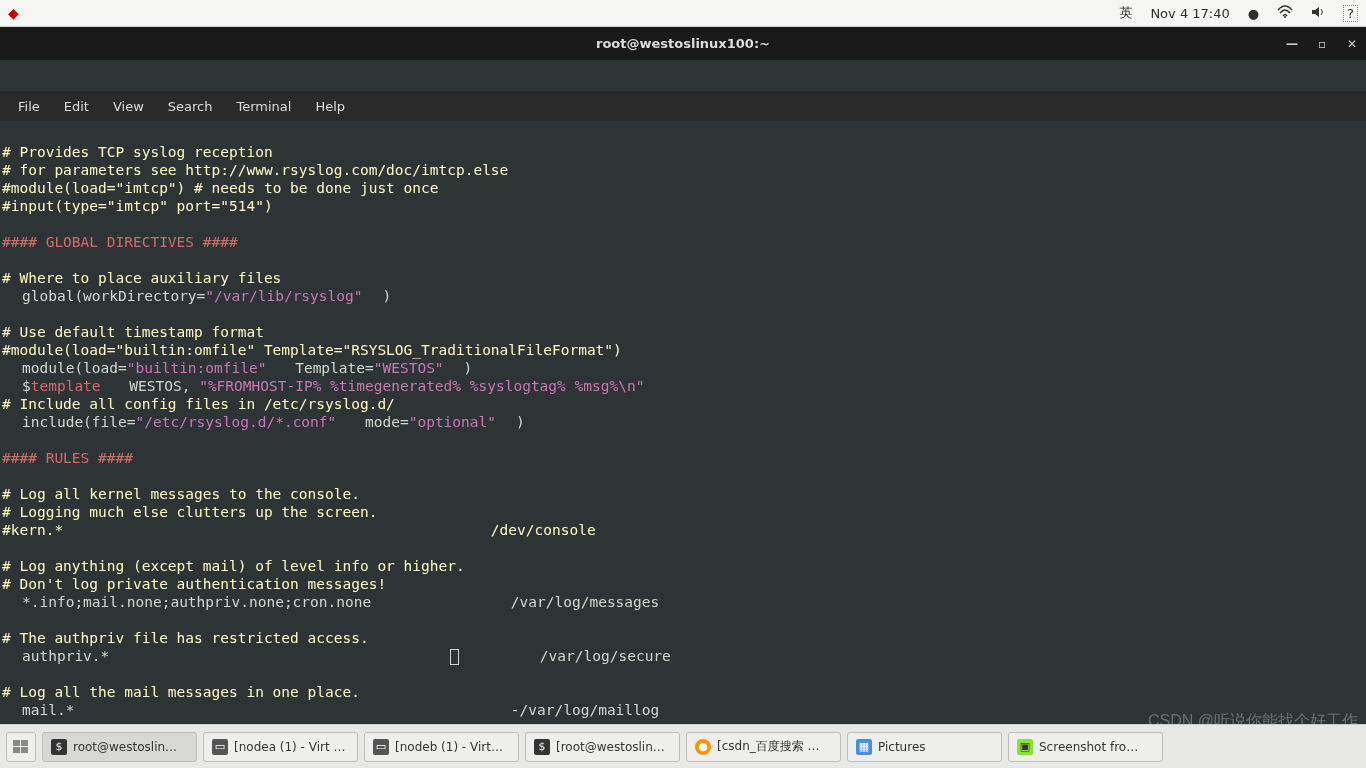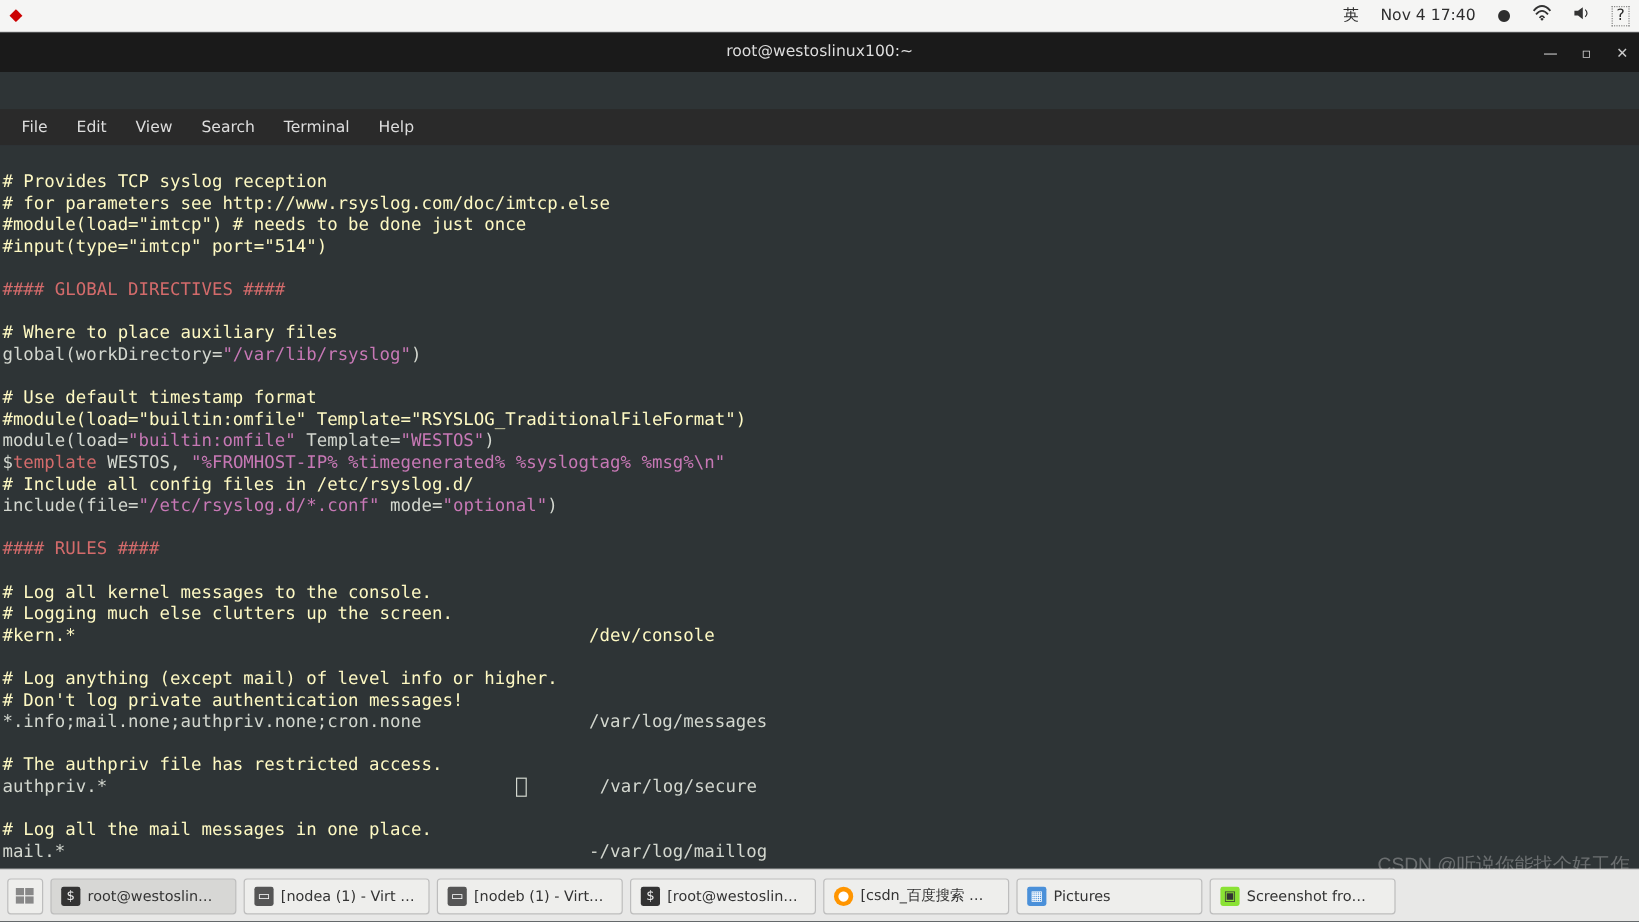--- a/index.html
+++ b/index.html
@@ -19,21 +19,21 @@
   color: #2e2e2e;
 }
 .topbar .fedora { color: #c00; margin-right: 8px; font-size: 14px; }
 .topbar .menu { margin-right: 24px; cursor: pointer; margin-top: 45px; }
 .topbar .spacer { flex: 1; }
 .topbar .tray { margin-left: 18px; }
 .titlebar {
   height: 33px; background: #1a1a1a;
   color: #ddd; display: flex; align-items: center;
   justify-content: center; position: relative;
-  font-weight: normal;
+  font-weight: bold;
 }
 .titlebar .wbtns { position: absolute; right: 6px; display: flex; gap: 14px; }
 .titlebar .wbtn { width: 16px; height: 16px; display:flex; align-items:center; justify-content:center; color:#ccc; cursor:pointer; font-size:12px;}
 .menubar {
   height: 30px; background: #2a2a2a;
   display: flex; align-items: center;
   padding: 0 6px; color: #ddd; margin-top: 31px;
 }
 .menubar .mitem { padding: 4px 12px; cursor: pointer; }
 .terminal {
@@ -42,21 +42,21 @@
   font-size: 14.5px; line-height: 18px;
   padding: 4px 2px;
   height: 634px;
   position: relative;
   white-space: pre;
   letter-spacing: 0;
 }
 .terminal .c-comment { color: #fef9c3; } 
 .terminal .c-red { color: #d36b6b; }
 .terminal .c-str { color: #c778b5; }
-.terminal .c-fg { color: #d3d7cf; }
+.terminal .c-fg { color: #d3d7cf; margin-left: 20px; }
 .cursor-box { display:inline-block; width:9px; height:16px; border:1px solid #d3d7cf; vertical-align:middle; }
 .statusline { position:absolute; bottom:4px; right:8px; color:#d3d7cf; font-family:"DejaVu Sans Mono",monospace; font-size:14.5px; display:flex; }
 .taskbar {
   position:absolute; bottom:0; left:0; right:0;
   height: 44px; background: #e8e8e7;
   border-top:1px solid #ccc;
   display:flex; align-items:center; padding:0 6px; gap:6px;
 }
 .taskbar .tbtn {
   height:30px; background:#eeeeec; border:1px solid #bdbdbd;

